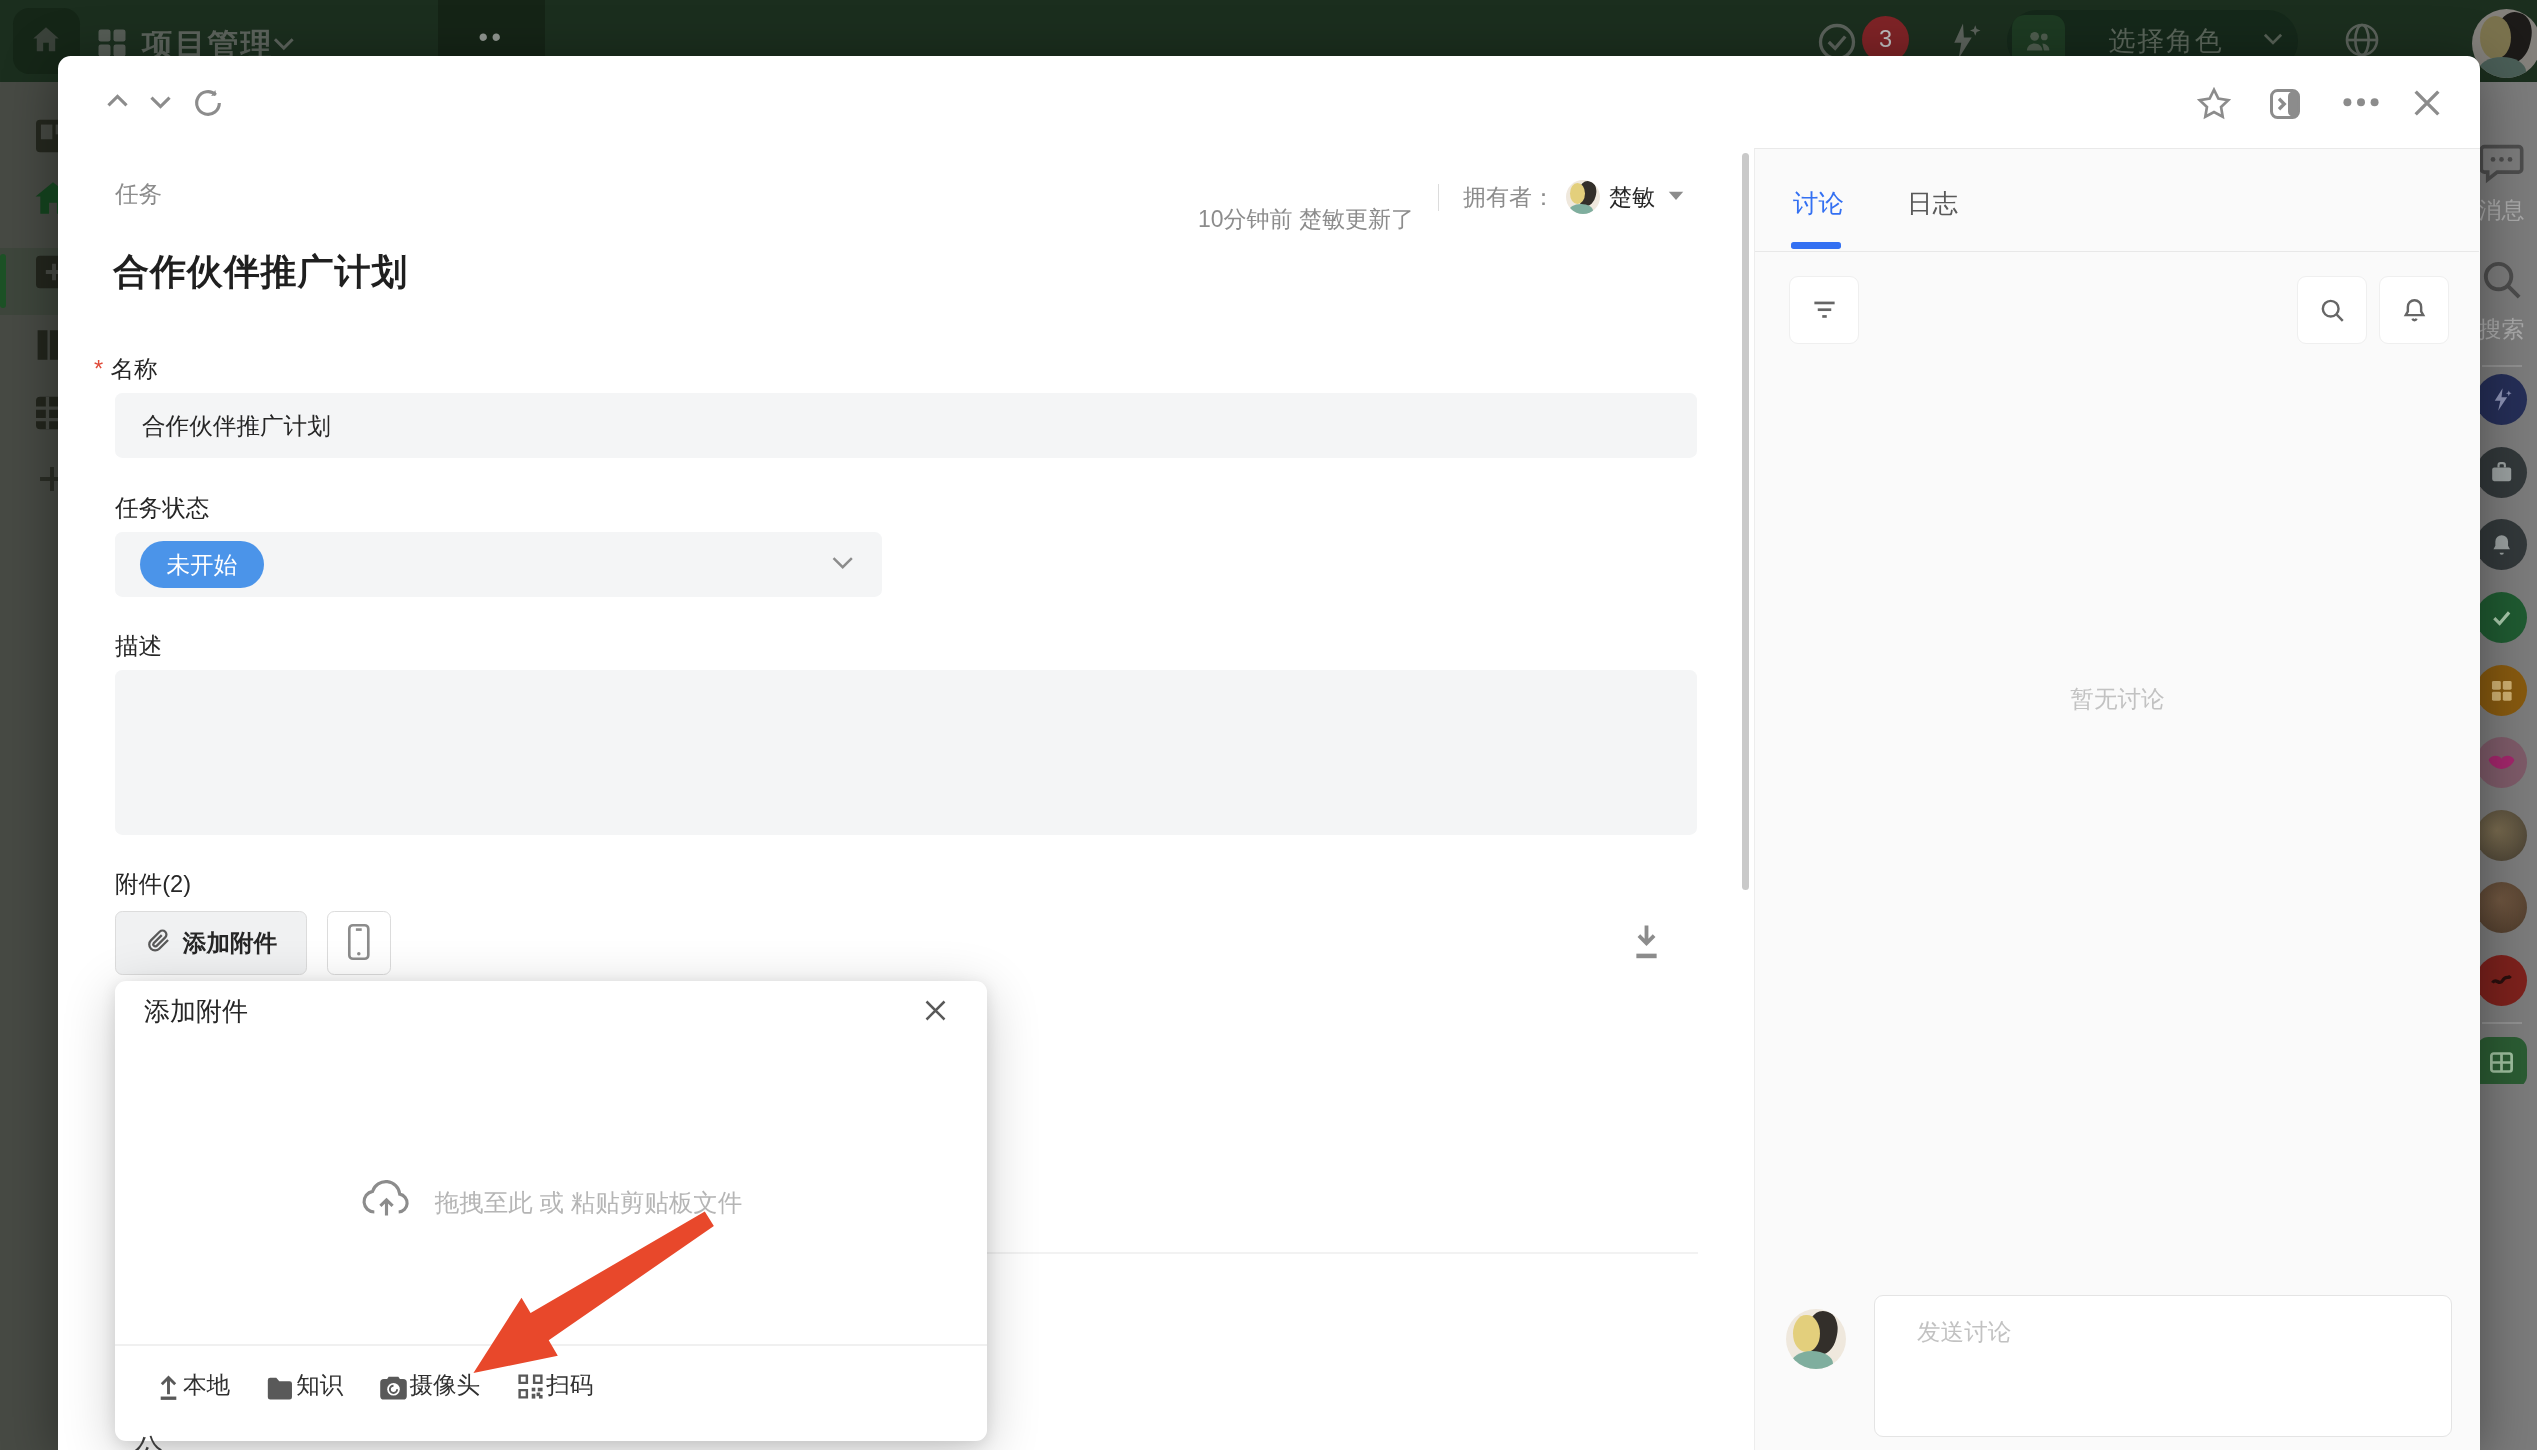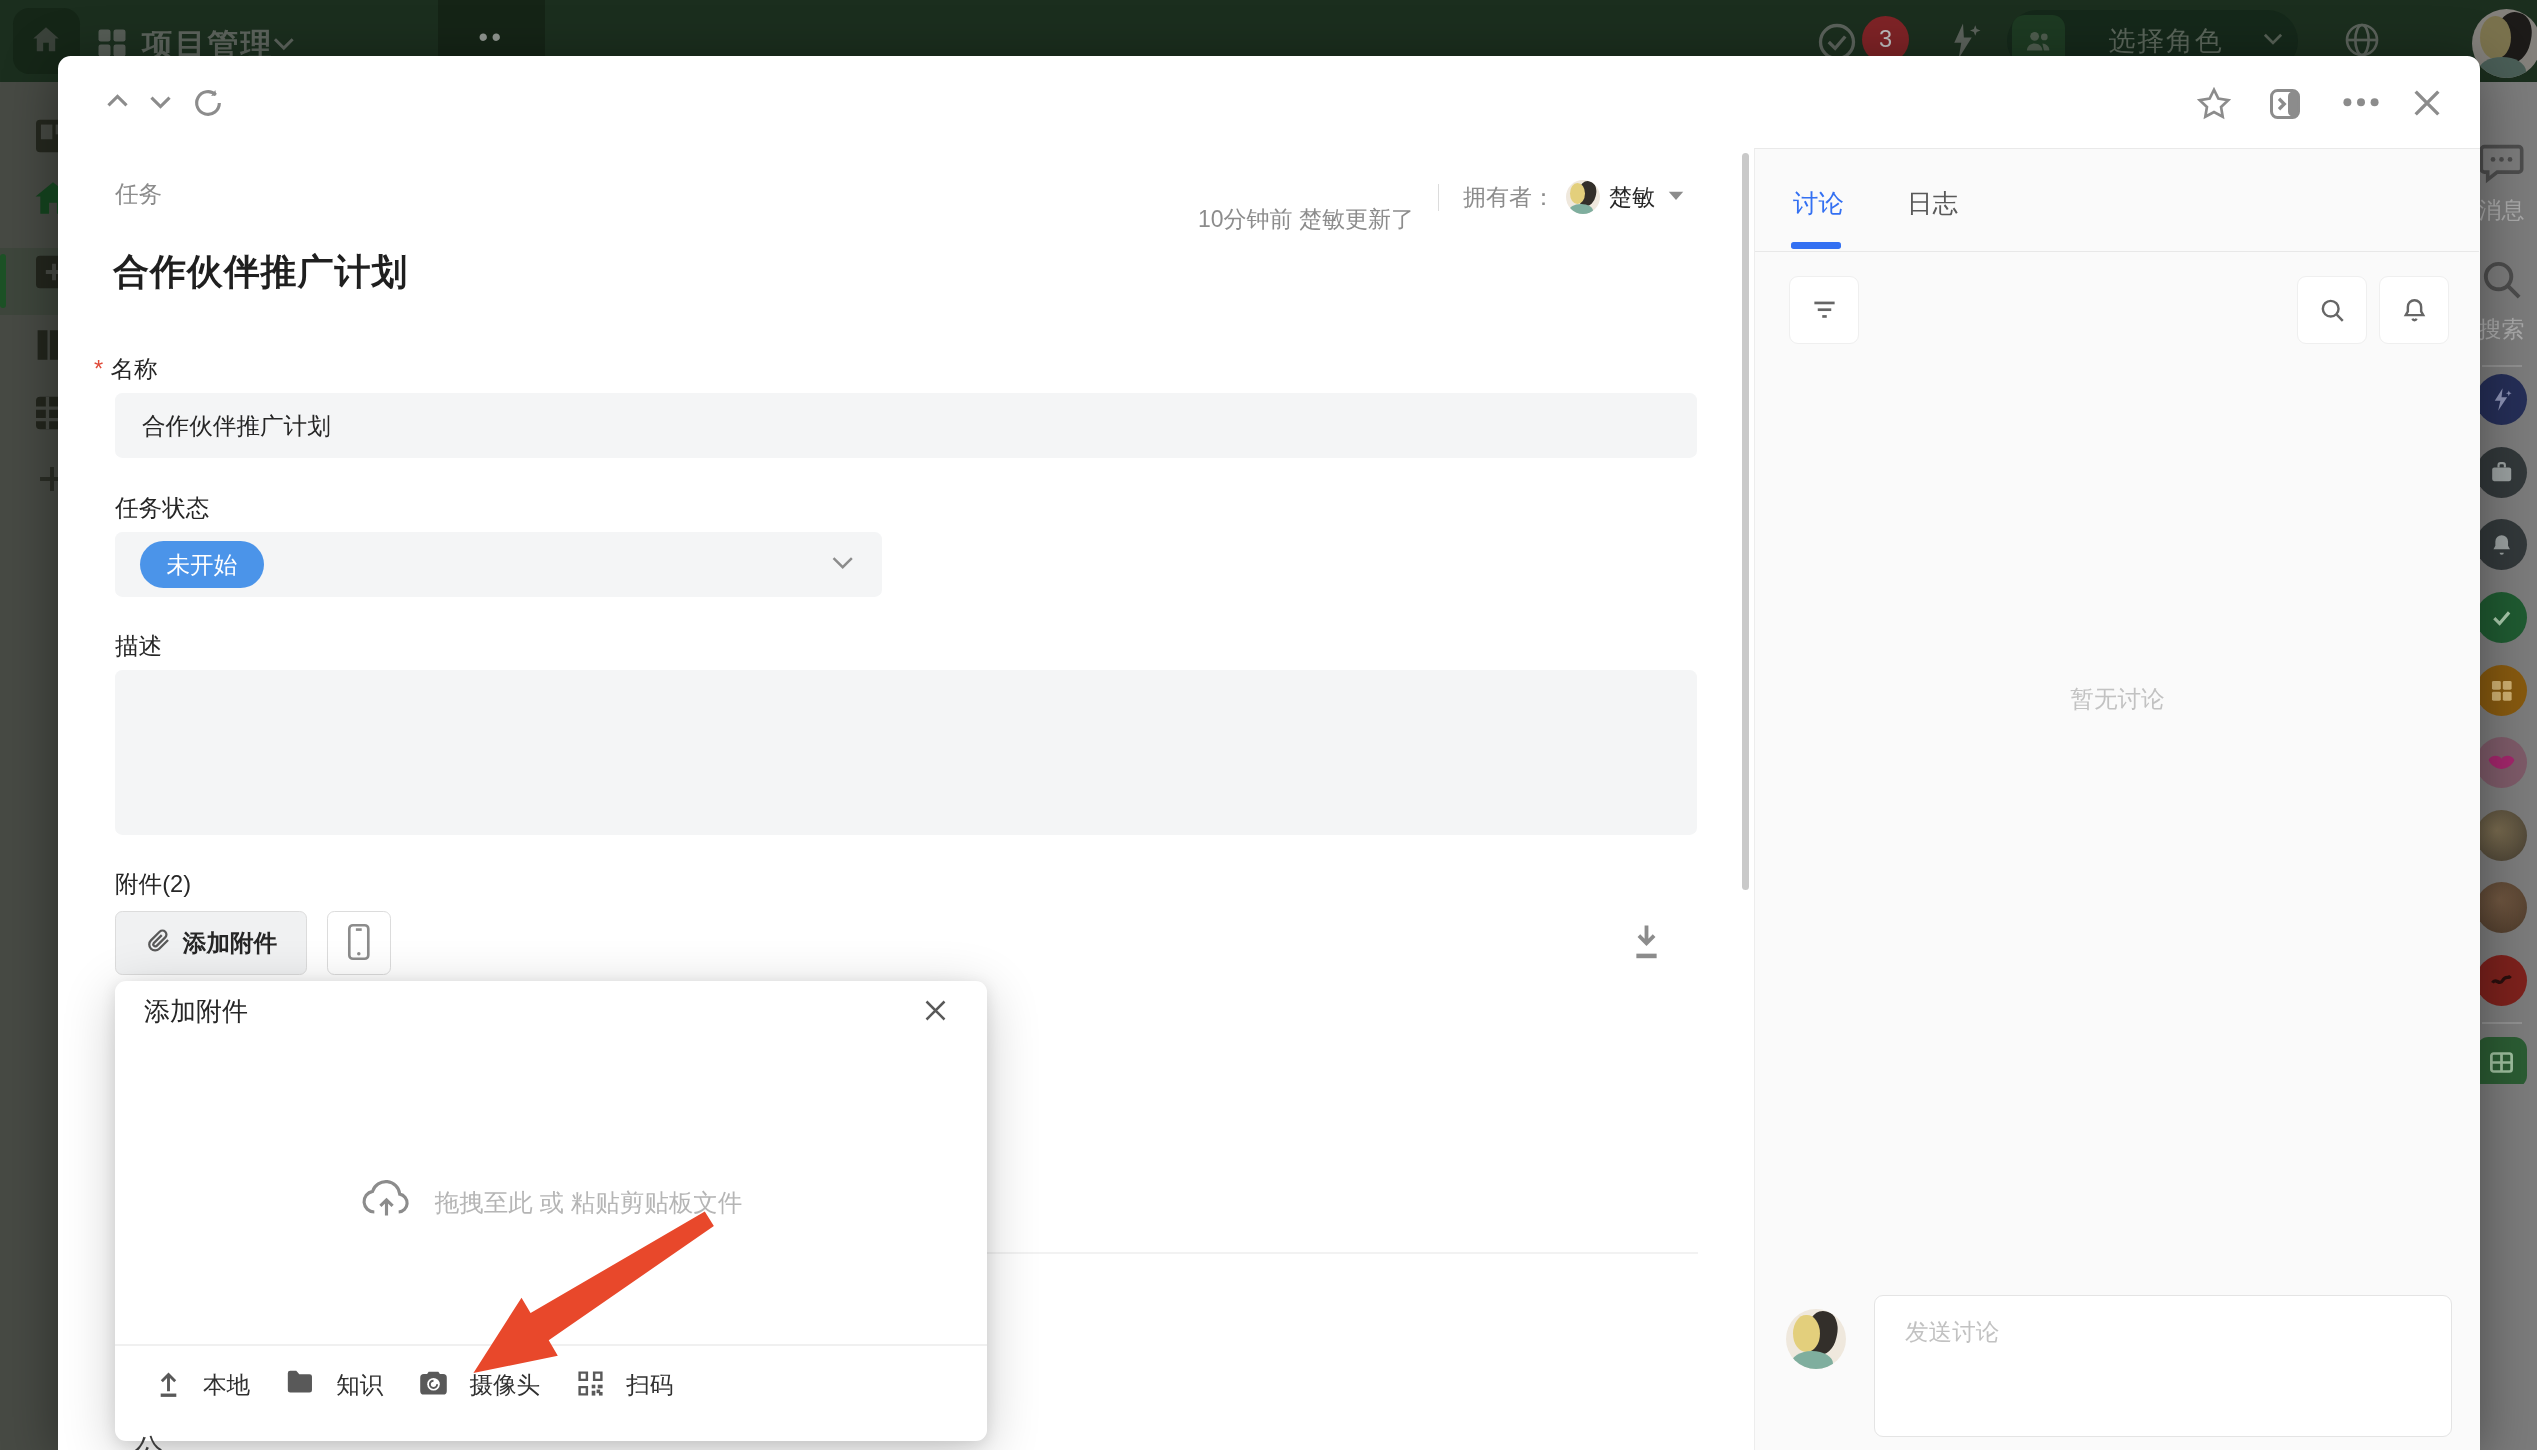--- a/index.html
+++ b/index.html
@@ -70,32 +70,32 @@
   
   #panel { position:absolute; left:1696px; top:92px; width:726px; height:1302px; background:#fafafa; border-left:1.8px solid #ededed; border-top:1.8px solid #e9e9e9; }
   .tabstrip { position:absolute; left:0; top:0; width:724px; height:103px; border-bottom:1.8px solid #e8e8e8; }
   .tab { position:absolute; top:38px; font-size:25.4px; cursor:pointer;text-align:right; }
   .tab-active { color:#3370f2; }
   .tab-idle { color:#595959; }
   .tab-underline { position:absolute; left:36px; top:93px; width:50px; height:7.3px; border-radius:2.7px; background:#3370f2; }
   .panel-card { position:absolute; width:70px; height:68px; background:#fff; border:0.9px solid #efefef; border-radius:9px; display:flex; align-items:center; justify-content:center; cursor:pointer; }
   .empty-text { position:absolute; left:0; top:534px; width:100%; text-align:center; font-size:23.6px; color:#c2c2c2; }
   .composer-avatar { position:absolute; left:31px; top:1160px; width:60px; height:60px; }
-  .composer { position:absolute; left:119px; top:1146px; width:578px; height:142px; background:#fff; border:1.8px solid #e4e4e4; border-radius:9px; font-size:23.6px; color:#262626; padding:20px 30px; resize:none; font-family:inherit; }
+  .composer { position:absolute; left:119px; top:1146px; width:578px; height:142px; background:#fff; border:1.8px solid #e4e4e4; border-radius:9px; font-size:23.6px; color:#262626; padding:20px 42px; resize:none; font-family:inherit; }
   .composer::placeholder { color:#c2c2c2; }
 
   
   #popup { position:absolute; left:115px; top:981px; width:872px; height:460px; background:#fff; border-radius:11px; box-shadow:0 12.7px 54px rgba(0,0,0,0.20), 0 3.6px 14.5px rgba(0,0,0,0.10); }
   .popup-title { position:absolute; left:29px; top:12.7px; font-size:26px; color:#262626; font-weight:500; }
   .popup-close { position:absolute; right:38px; top:16.3px; cursor:pointer; }
   .dropzone { position:absolute; left:0; top:198px; width:100%; display:flex; align-items:center; justify-content:center; gap:22px; cursor:pointer; }
   .dropzone span { font-size:24.5px; color:#b5b5b5; }
   .popup-div { position:absolute; left:0; top:363px; width:100%; height:1.8px; background:#f0f0f0; }
   .popup-actions { position:absolute; left:40px; top:388px; display:flex; gap:36px; align-items:center; }
-  .pact { display:flex; align-items:flex-start; gap:21px; cursor:pointer; }
+  .pact { display:flex; align-items:flex-end; gap:1px; cursor:pointer; }
   .pact span { font-size:23.6px; color:#303030; }
   .arrow-annot { position:absolute; left:0; top:0; pointer-events:none; }
   .partial-glyph { position:absolute; left:134px; top:1430px; font-size:29px; color:#3a3a3a; }
 </style>
 </head>
 <body>
 
 <div id="screen">
 
   <div id="topbar">

